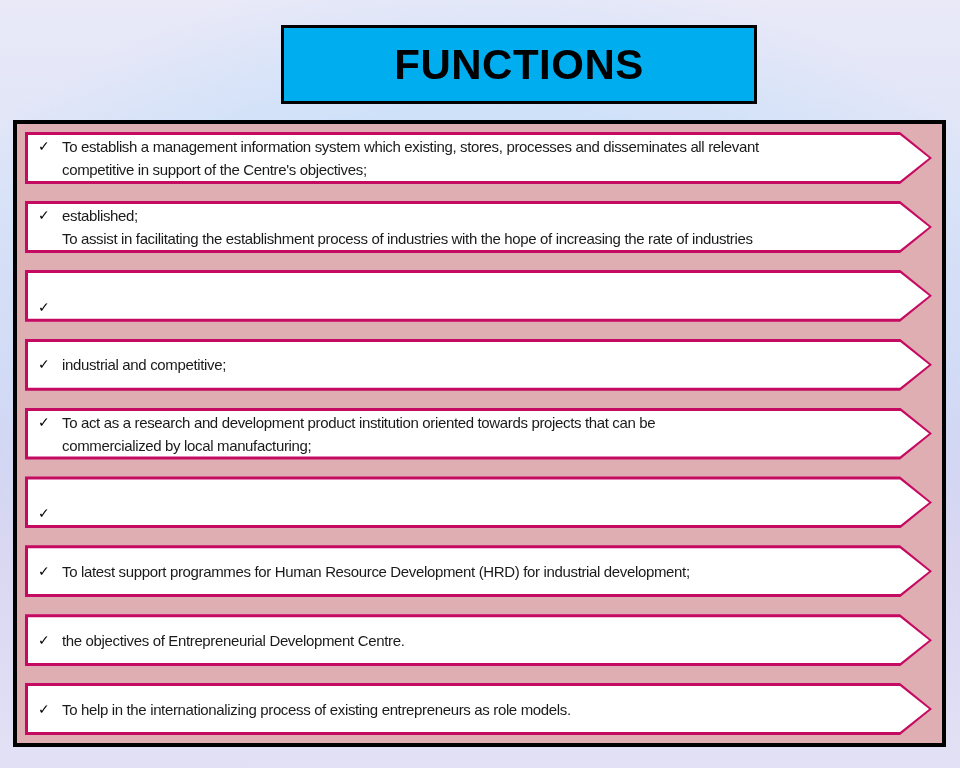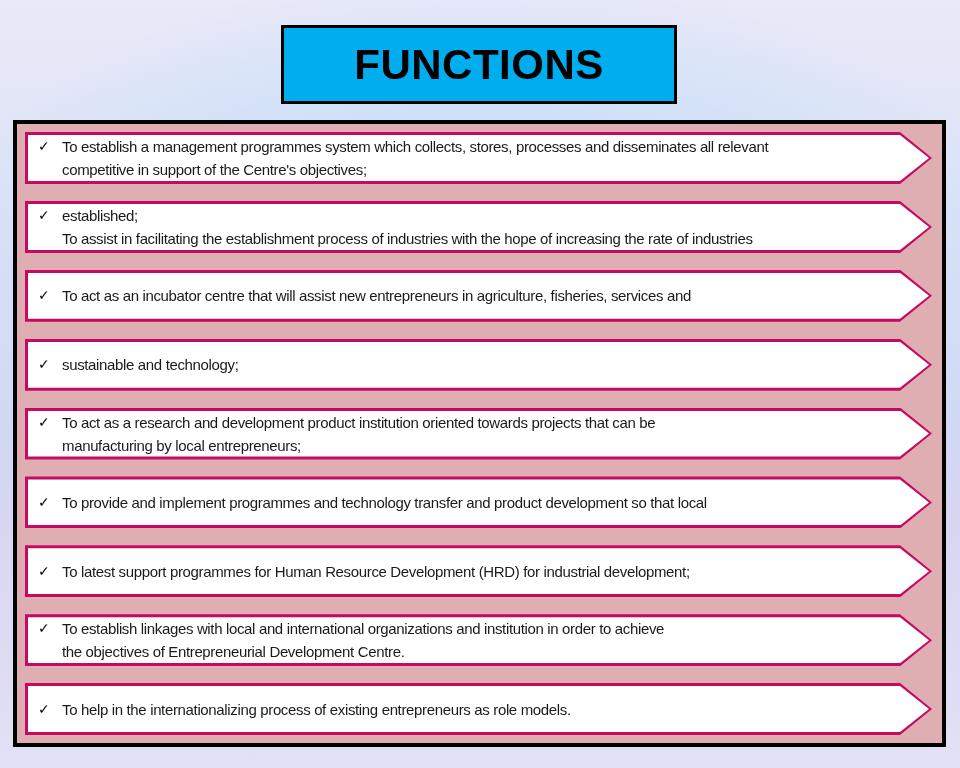--- a/index.html
+++ b/index.html
@@ -20,21 +20,21 @@
     width: 960px;
     height: 768px;
     background:
       radial-gradient(ellipse 62% 48% at 50% 44%, #C6DEFA 0%, #CBE0F9 55%, rgba(233,232,249,0) 100%),
       linear-gradient(180deg, #E9E9F8 0%, #DCE3F7 28%, #D6D2F0 58%, #E2E1F5 100%);
   }
   .title-box {
     position: absolute;
     left: 281px;
     top: 25px;
-    width: 396px;
+    width: 476px;
     height: 79px;
     background: var(--title-cyan);
     border: 3px solid #000;
     display: flex;
     align-items: center;
     justify-content: center;
   }
   .title-text {
     font-size: 42px;
     font-weight: bold;
@@ -107,21 +107,21 @@
   <div class="title-box">
     <span class="title-text">FUNCTIONS</span>
   </div>
   <div class="panel" id="panel">
   <div class="arrow">
     <div class="arrow-shape"></div>
     <div class="arrow-fill"></div>
     <div class="arrow-content">
       <div class="text-block">
         <span class="check">✓</span>
-      <span class="line">To establish a management programmes system which collects, stores, processes and disseminates all relevant</span>
+      <span class="line">To establish a management information system which existing, stores, processes and disseminates all relevant</span>
             <span class="line">competitive in support of the Centre's objectives;</span>
           </div>
     </div>
   </div>
 
   <div class="arrow">
     <div class="arrow-shape"></div>
     <div class="arrow-fill"></div>
     <div class="arrow-content">
       <div class="text-block">
@@ -131,55 +131,53 @@
           </div>
     </div>
   </div>
 
   <div class="arrow">
     <div class="arrow-shape"></div>
     <div class="arrow-fill"></div>
     <div class="arrow-content">
       <div class="text-block">
         <span class="check">✓</span>
-      <span class="line">To act as an incubator centre that will assist new entrepreneurs in agriculture, fisheries, services and</span>
-          </div>
-    </div>
-  </div>
-
-  <div class="arrow">
-    <div class="arrow-shape"></div>
-    <div class="arrow-fill"></div>
-    <div class="arrow-content">
-      <div class="text-block">
-        <span class="check">✓</span>
-            <span class="line">sustainable and technology;</span>
+          </div>
+    </div>
+  </div>
+
+  <div class="arrow">
+    <div class="arrow-shape"></div>
+    <div class="arrow-fill"></div>
+    <div class="arrow-content">
+      <div class="text-block">
+        <span class="check">✓</span>
+            <span class="line">industrial and competitive;</span>
           </div>
     </div>
   </div>
 
   <div class="arrow">
     <div class="arrow-shape"></div>
     <div class="arrow-fill"></div>
     <div class="arrow-content">
       <div class="text-block">
         <span class="check">✓</span>
       <span class="line">To act as a research and development product institution oriented towards projects that can be</span>
-            <span class="line">manufacturing by local entrepreneurs;</span>
-          </div>
-    </div>
-  </div>
-
-  <div class="arrow">
-    <div class="arrow-shape"></div>
-    <div class="arrow-fill"></div>
-    <div class="arrow-content">
-      <div class="text-block">
-        <span class="check">✓</span>
-      <span class="line">To provide and implement programmes and technology transfer and product development so that local</span>
+            <span class="line">commercialized by local manufacturing;</span>
+          </div>
+    </div>
+  </div>
+
+  <div class="arrow">
+    <div class="arrow-shape"></div>
+    <div class="arrow-fill"></div>
+    <div class="arrow-content">
+      <div class="text-block">
+        <span class="check">✓</span>
           </div>
     </div>
   </div>
 
   <div class="arrow">
     <div class="arrow-shape"></div>
     <div class="arrow-fill"></div>
     <div class="arrow-content">
       <div class="text-block">
         <span class="check">✓</span>
@@ -187,21 +185,20 @@
           </div>
     </div>
   </div>
 
   <div class="arrow">
     <div class="arrow-shape"></div>
     <div class="arrow-fill"></div>
     <div class="arrow-content">
       <div class="text-block">
         <span class="check">✓</span>
-      <span class="line">To establish linkages with local and international organizations and institution in order to achieve</span>
             <span class="line">the objectives of Entrepreneurial Development Centre.</span>
           </div>
     </div>
   </div>
 
   <div class="arrow">
     <div class="arrow-shape"></div>
     <div class="arrow-fill"></div>
     <div class="arrow-content">
       <div class="text-block">

